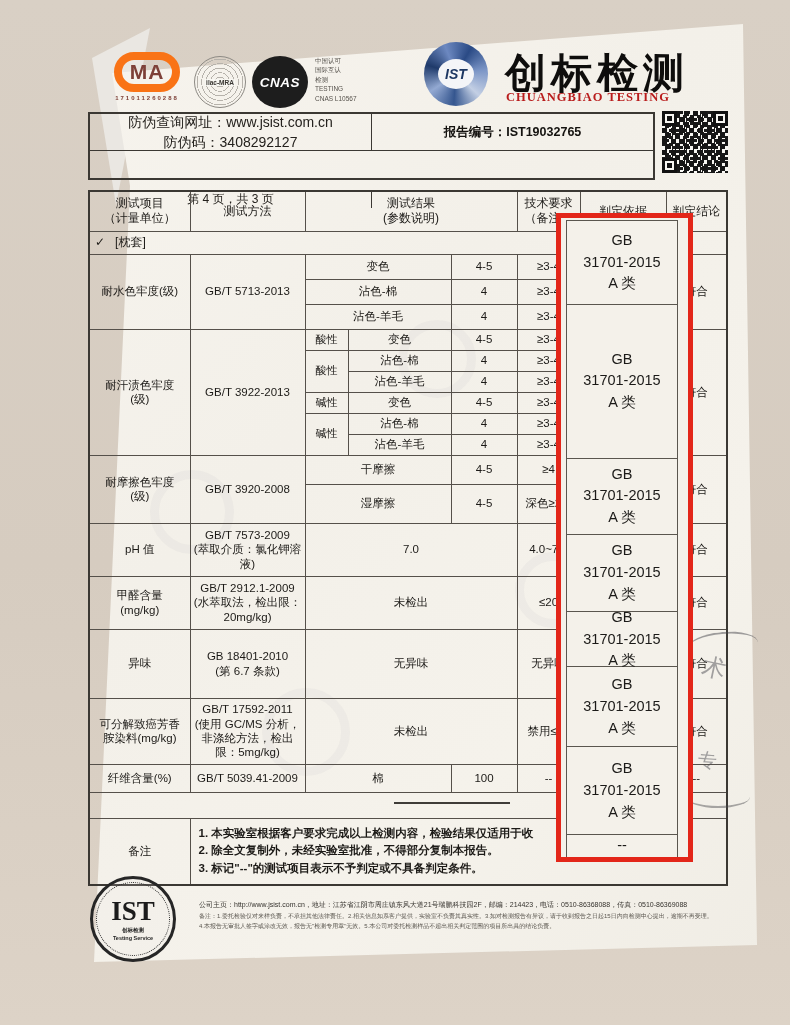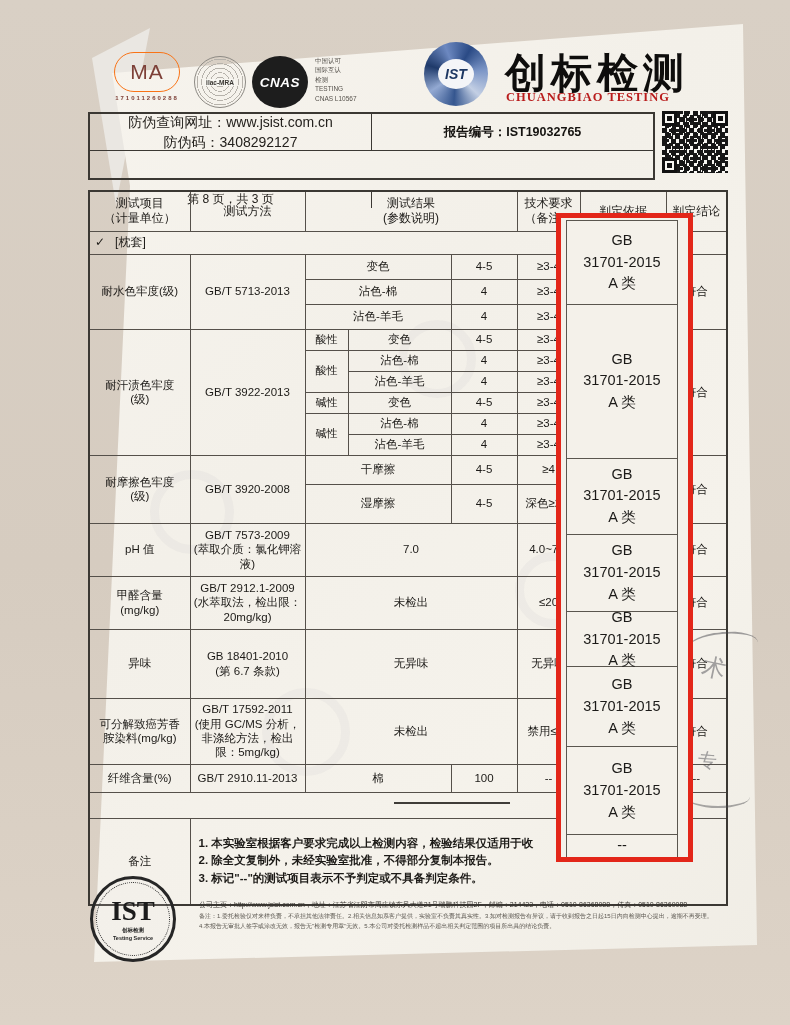--- a/index.html
+++ b/index.html
@@ -15,22 +15,22 @@
     clip-path:polygon(112px 73px,743px 24px,757px 945px,94px 962px,130px 186px);
     background:linear-gradient(135deg,#f7f4ee 0%,#f3f0e9 40%,#f5f2eb 70%,#efece4 100%);
     filter:drop-shadow(2px 3px 3px rgba(60,50,40,.3)); }
   .content { position:absolute; z-index:2; left:0; top:0; width:790px; height:1025px; }
 
   
   .wm { position:absolute; border-radius:50%; border:9px solid rgba(110,120,145,.05); }
 
   
   .cma-wrap { position:absolute; left:114px; top:52px; text-align:center; }
-  .cma { width:66px; height:40px; border:1px solid #f97316; border-radius:22px;
-    color:#7d4038; font-weight:400; font-size:21px; letter-spacing:1px;
+  .cma { width:66px; height:40px; border:8px solid #f97316; border-radius:22px;
+    color:#7d4038; font-weight:700; font-size:21px; letter-spacing:1px;
     display:flex; align-items:center; justify-content:center; }
   .cma-num { font-size:6px; letter-spacing:2px; color:#7d4038; margin-top:3px; font-weight:bold; }
   .ilac { position:absolute; left:194px; top:56px; width:52px; height:52px; border-radius:50%;
     border:1px solid #8d8a84;
     background:repeating-radial-gradient(circle at 50% 50%, #b6b2ab 0 .8px, transparent .8px 4.5px);
     display:flex; align-items:center; justify-content:center; }
   .ilac span { font-size:6.5px; font-weight:bold; color:#3a3732; background:rgba(250,249,245,.75); padding:0 1px; }
   .cnas { position:absolute; left:252px; top:56px; width:56px; height:52px; border-radius:50%;
     background:#1d1d1d; color:#fff; font-weight:800; font-style:italic; font-size:13.5px;
     display:flex; align-items:center; justify-content:center; letter-spacing:.5px; }
@@ -147,21 +147,21 @@
 
   <div class="rbox">
     <div>
       <div class="rline"><span>防伪查询网址：</span><span>www.jsist.com.cn</span></div>
       <div class="rline"><span>防伪码：</span><span>3408292127</span></div>
     </div>
     <div>
       <div class="rno"><span>报告编号：</span><span>IST19032765</span></div>
     </div>
     <div>
-      <div class="rpage">第 8 页，共 3 页</div>
+      <div class="rpage">第 4 页，共 3 页</div>
     </div>
   </div>
 
   <div class="qr">
     <div class="f tl"></div>
     <div class="f tr"></div>
     <div class="f bl"></div>
   </div>
 
   <table class="main">
@@ -308,35 +308,35 @@
 非涤纶方法，检出
 限：5mg/kg)</td>
       <td colspan="3">未检出</td>
       <td>禁用≤20</td>
       <td></td>
       <td>符合</td>
     </tr>
 
     <tr style="height:28px">
       <td>纤维含量(%)</td>
-      <td>GB/T 2910.11-2013</td>
+      <td>GB/T 5039.41-2009</td>
       <td colspan="2">棉</td>
       <td>100</td>
       <td>--</td>
       <td></td>
       <td>--</td>
     </tr>
 
     <tr style="height:26px">
       <td colspan="8"></td>
     </tr>
 
     <tr style="height:57px">
       <td>备注</td>
-      <td colspan="7" style="text-align:left;padding:16px 8px;line-height:1.55;font-weight:bold;">
+      <td colspan="7" style="text-align:left;padding:6px 8px;line-height:1.55;font-weight:bold;">
         <div>1.   本实验室根据客户要求完成以上检测内容，检验结果仅适用于收</div>
         <div>2.   除全文复制外，未经实验室批准，不得部分复制本报告。</div>
         <div>3.   标记"--"的测试项目表示不予判定或不具备判定条件。</div>
       </td>
     </tr>
   </tbody>
     </table>
 
   <div class="result-end-line"></div>
 

